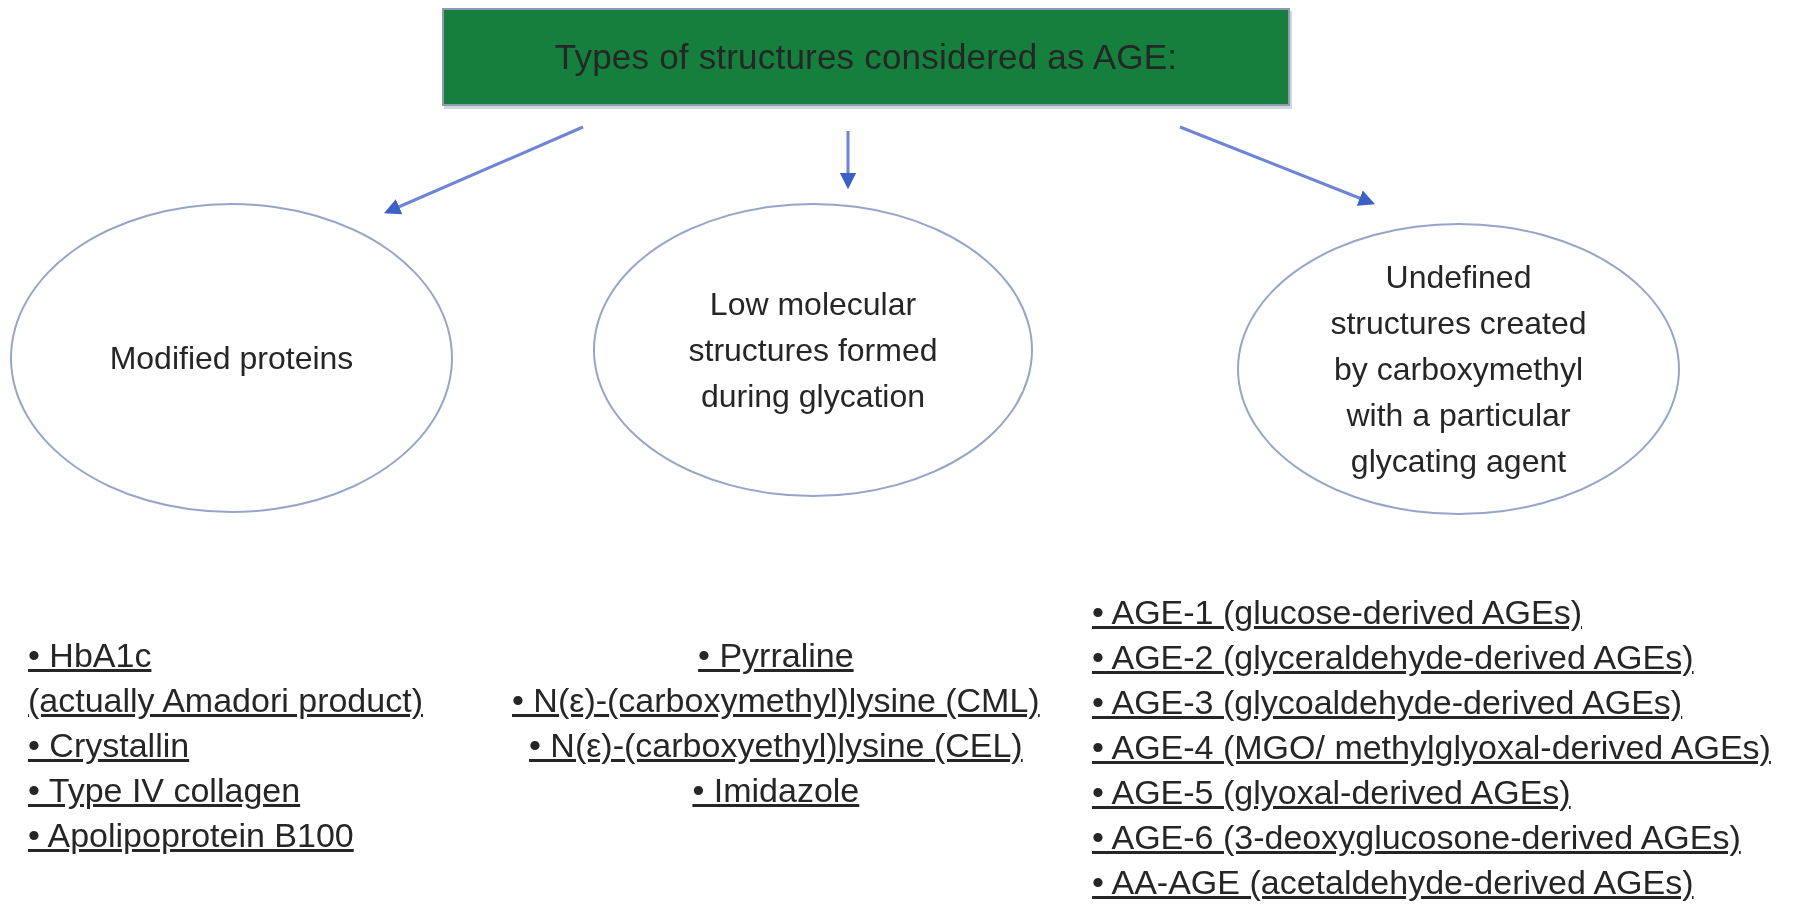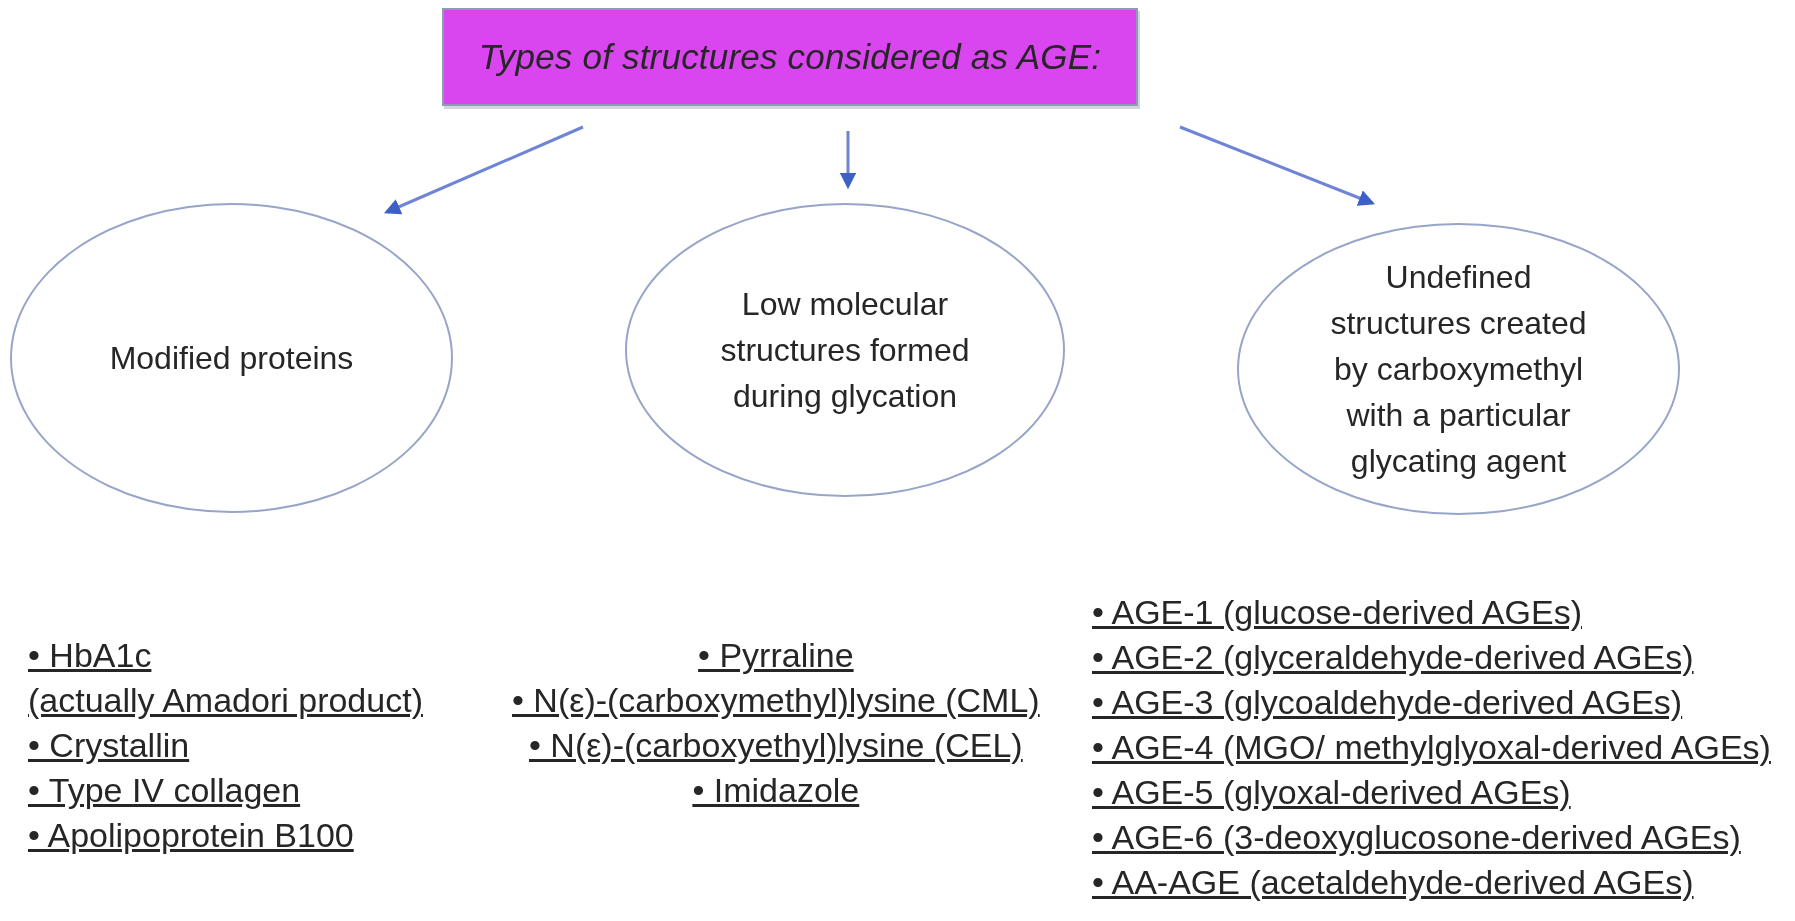--- a/index.html
+++ b/index.html
@@ -19,29 +19,28 @@
   .arrows {
     position: absolute;
     left: 0; top: 0;
     width: 1795px;
     height: 921px;
     pointer-events: none;
   }
   .title-box {
     position: absolute;
     left: 442px; top: 8px;
-    width: 696px; height: 98px;
-    background: #d946ef;
+    width: 848px; height: 98px;
+    background: #15803d;
     border: 2px solid #8E9CB2;
     box-shadow: 2px 3px 0 rgba(120,135,160,0.35);
     display: flex;
     align-items: center;
     justify-content: center;
     box-sizing: border-box;
-    font-style: italic;
   }
   .title-box .title-text {
     font-size: 35px;
     letter-spacing: 0.2px;
     color: #262626;
     white-space: nowrap;
   }
   .ellipse {
     position: absolute;
     border: 2px solid #97A5C9;
@@ -49,21 +48,21 @@
     box-sizing: border-box;
     background: #FFFFFF;
     display: flex;
     align-items: center;
     justify-content: center;
     text-align: center;
   }
   .ellipse .el-label { font-size: 32px; line-height: 46px; }
   .ellipse .el-label .line { display: block; white-space: nowrap; }
   .e1 { left: 10px;   top: 203px; width: 443px; height: 310px; text-align: center; }
-  .e2 { left: 625px;  top: 203px; width: 440px; height: 294px; }
+  .e2 { left: 593px;  top: 203px; width: 440px; height: 294px; }
   .e3 { left: 1237px; top: 223px; width: 443px; height: 292px; }
   .list {
     position: absolute;
     font-size: 34px;
     line-height: 45px;
     text-decoration: underline;
   }
   .list .li { white-space: nowrap; }
   .l1 { left: 28px;   top: 633px; }
   .l2 { left: 512px;  top: 633px; text-align: center; }

